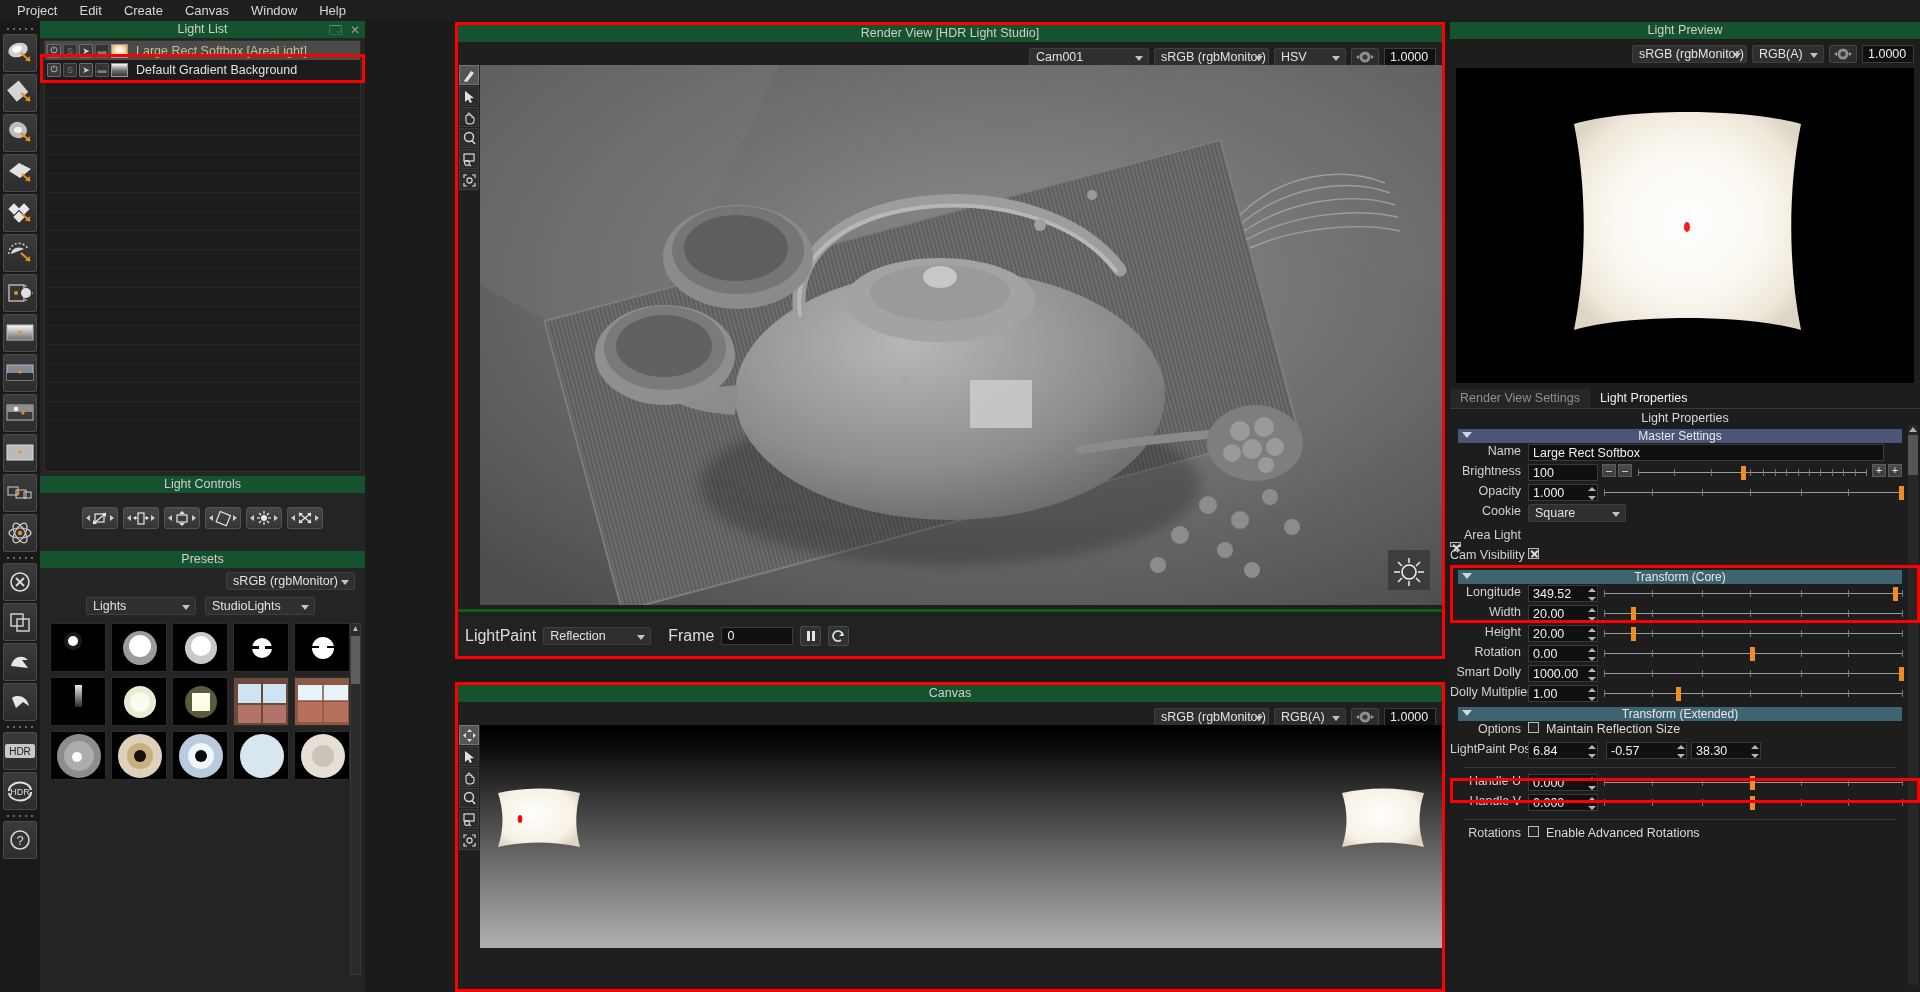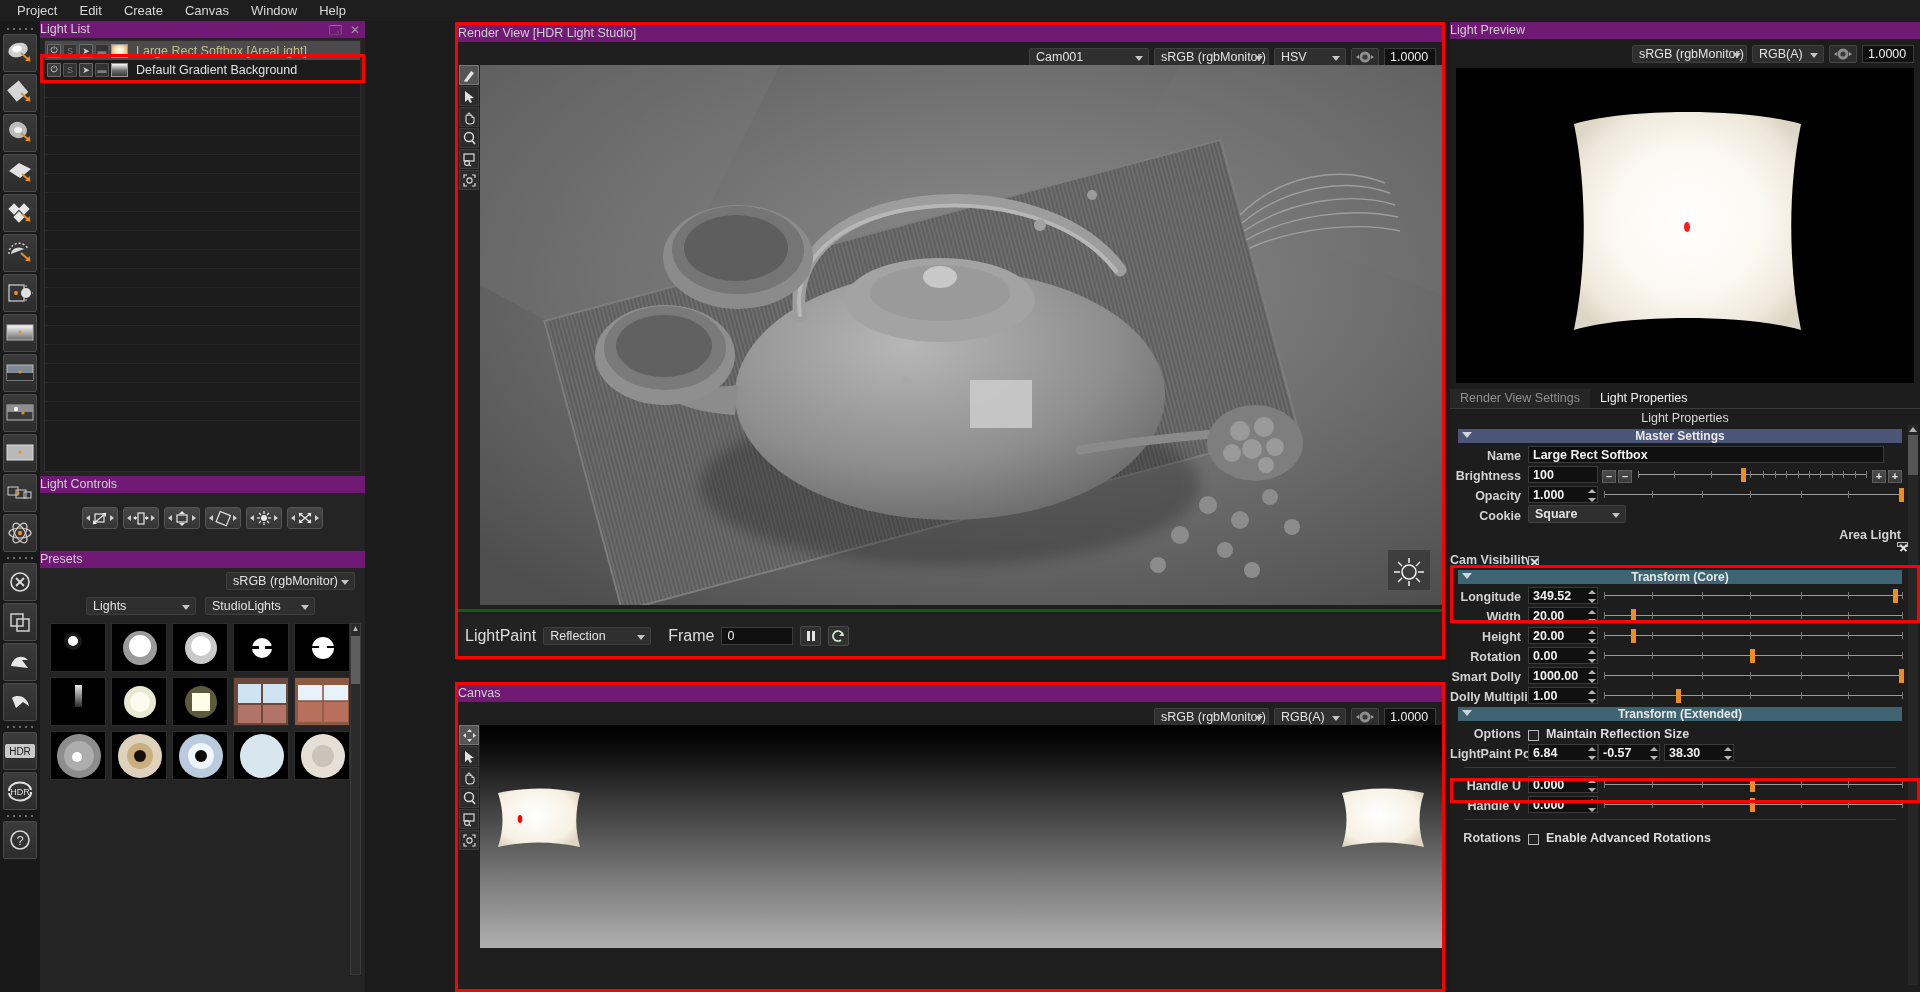--- a/index.html
+++ b/index.html
@@ -31,22 +31,22 @@
     background:linear-gradient(180deg,#3b3b3b,#2c2c2c);
     border:1px solid #4a4a4a; border-radius:2px;
     display:flex; align-items:center; justify-content:center;
     position:relative; overflow:hidden;
   }
   .railbtn svg { display:block; }
 
   
   .panel { position:absolute; background:#232323; }
   .ptitle {
-    height:17px; line-height:17px; font-size:12.5px;
-    color:#cfcfcf; background:#701a75; position:relative;
+    height:17px; line-height:17px; text-align:center; font-size:12.5px;
+    color:#cfcfcf; background:#14532d; position:relative;
   }
   .ptitle .pbtns { position:absolute; right:5px; top:0; display:flex; gap:8px; align-items:center; height:17px;}
   .ptitle .pb { color:#9a9a9a; font-size:12px; line-height:1; cursor:pointer; }
 
   
   #lightlist { left:40px; top:21px; width:325px; height:455px; background:#242424; }
   .ll-body { position:absolute; left:4px; top:19px; width:317px; height:432px; background:#1c1c1c; border:1px solid #2e2e2e;}
   .ll-row { height:19px; display:flex; align-items:center; padding-left:2px; gap:2px; font-size:12.5px; }
   .ll-row.sel { background:#4b4b4b; }
   .ll-row.sel .ll-label { color:#c8bc86; }
@@ -130,21 +130,21 @@
   .lp-head { height:19px; line-height:19px; text-align:center; font-size:12.5px; color:#d8d8d8; position:relative; }
 
   .section {
     height:14px; line-height:14px; text-align:center; font-size:12px; color:#e8e8e8;
     background:#4a5578; position:relative; margin:0 6px 0 8px;
   }
   .section.alt { background:#3e6472; }
   .section .caret { position:absolute; left:4px; top:3px;
     border-left:5px solid transparent; border-right:5px solid transparent; border-top:6px solid #cfd4e0; }
 
-  .prow { display:flex; align-items:flex-end; height:19px; margin:1px 0; }
+  .prow { display:flex; align-items:flex-start; height:19px; margin:1px 0; }
   .plabel { width:78px; text-align:right; padding-right:7px; font-size:12.5px; color:#d2d2d2; white-space:nowrap;}
   .pfield { height:17px; background:#101010; border:1px solid #3a3a3a; color:#f0f0f0; font-size:12.5px;
             padding:0 4px; display:flex; align-items:center; position:relative; }
   .spin { width:9px; height:17px; position:absolute; right:1px; top:0; display:flex; flex-direction:column;
           justify-content:space-between; align-items:center; }
   .spin i { display:block; width:0; height:0; }
   .spin .up { border-left:4px solid transparent; border-right:4px solid transparent; border-bottom:4px solid #b5b5b5; margin-top:2px;}
   .spin .dn { border-left:4px solid transparent; border-right:4px solid transparent; border-top:4px solid #b5b5b5; margin-bottom:2px;}
 
   .slider { position:relative; height:17px; flex:1; margin-left:6px; margin-right:6px; }
@@ -899,21 +899,21 @@
     </div>
   </div>
 
   <div class="panel" id="lightprops">
     <div class="tabs">
       <div class="tab">Render View Settings</div>
       <div class="tab active">Light Properties</div>
     </div>
     <div class="lp-head">Light Properties</div>
 
-    <div style="position:absolute; left:0; top:40px; width:458px;font-weight:bold;">
+    <div style="position:absolute; left:0; top:40px; width:458px;">
 
       <div class="section">
         <span class="caret"></span>
         <span>Master Settings</span>
       </div>
 
       <div class="prow">
         <div class="plabel">Name</div>
         <div class="pfield" style="width:356px;">Large Rect Softbox</div>
       </div>
@@ -1136,21 +1136,21 @@
 
       <div class="prow">
         <div class="plabel">LightPaint Pos</div>
         <div class="pfield" style="width:70px;">
           <span>6.84</span>
           <span class="spin">
               <i class="up"></i>
               <i class="dn"></i>
             </span>
           </div>
-        <div class="pfield" style="width:62px; margin-left:0;">
+        <div class="pfield" style="width:81px; margin-left:8px;">
           <span>-0.57</span>
           <span class="spin">
               <i class="up"></i>
               <i class="dn"></i>
             </span>
           </div>
         <div class="pfield" style="width:70px; margin-left:4px;">
           <span>38.30</span>
           <span class="spin">
               <i class="up"></i>

